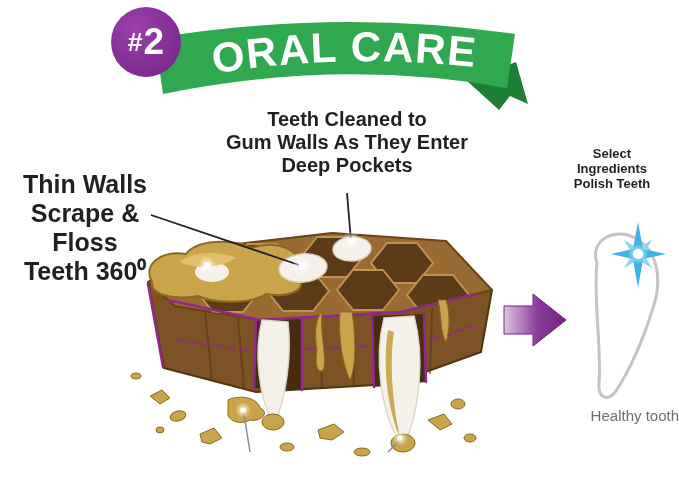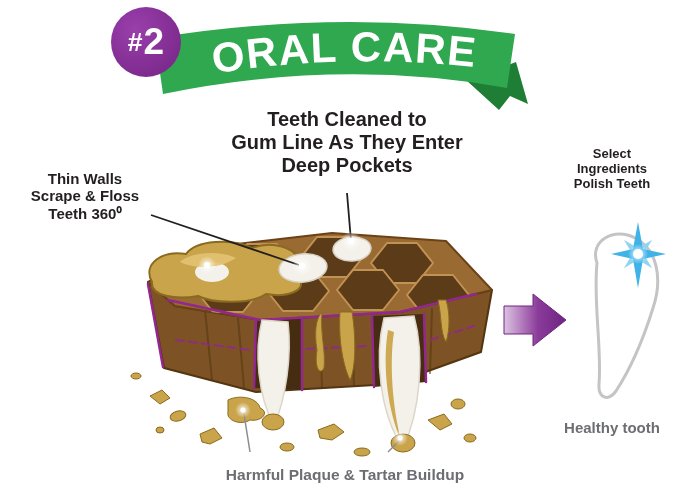--- a/index.html
+++ b/index.html
@@ -12,26 +12,26 @@
     left:111px; top:7px; width:70px; height:70px; border-radius:50%;
     background: radial-gradient(circle at 35% 32%, #9a3fab, #7e2b8f 72%);
     display:flex; align-items:center; justify-content:center;
     color:#ffffff; font-weight:800; font-size:37px; letter-spacing:0;
   }
   .badge .hash { font-size:0.72em; margin-right:1px; }
   .label {
     text-align:center; white-space:pre-line; line-height:1.16;
     color:#231f20; font-weight:700;
   }
-  .label-left  { left:0px;   top:170px; width:170px; font-size:15px; }
+  .label-left  { left:0px;   top:170px; width:170px; font-size:25px; }
   .label-top   { left:212px; top:108px; width:270px; font-size:20px; }
   .label-right { left:545px; top:146px; width:134px; font-size:13px; }
   .caption {
-    text-align:center; white-space:pre-line; color:#6d6e71;
-    font-weight:700; line-height:1.2;margin-top:12px;
+    text-align:right; white-space:pre-line; color:#6d6e71;
+    font-weight:400; line-height:1.2;
   }
   .caption-tooth  { left:545px; top:407px; width:134px; font-size:15px; }
   .caption-bottom { left:150px; top:454px; width:390px; font-size:15.5px; }
 </style>
 </head>
 <body>
 
 <div class="canvas">
 
   <svg class="art" viewBox="0 0 679 489" aria-hidden="true">
@@ -172,24 +172,23 @@
   <div class="overlay badge">
     <span class="hash">#</span>
       <span>2</span>
   </div>
 
   <div class="overlay label label-left">Thin Walls
 Scrape &amp; Floss
 Teeth 360⁰</div>
 
   <div class="overlay label label-top">Teeth Cleaned to
-Gum Line As They Enter
+Gum Walls As They Enter
 Deep Pockets</div>
 
   <div class="overlay label label-right">Select
 Ingredients
 Polish Teeth</div>
 
   <div class="overlay caption caption-tooth">Healthy tooth</div>
 
-  <div class="overlay caption caption-bottom">Harmful Plaque &amp; Tartar Buildup</div>
 
 </div>
 
 </body></html>

